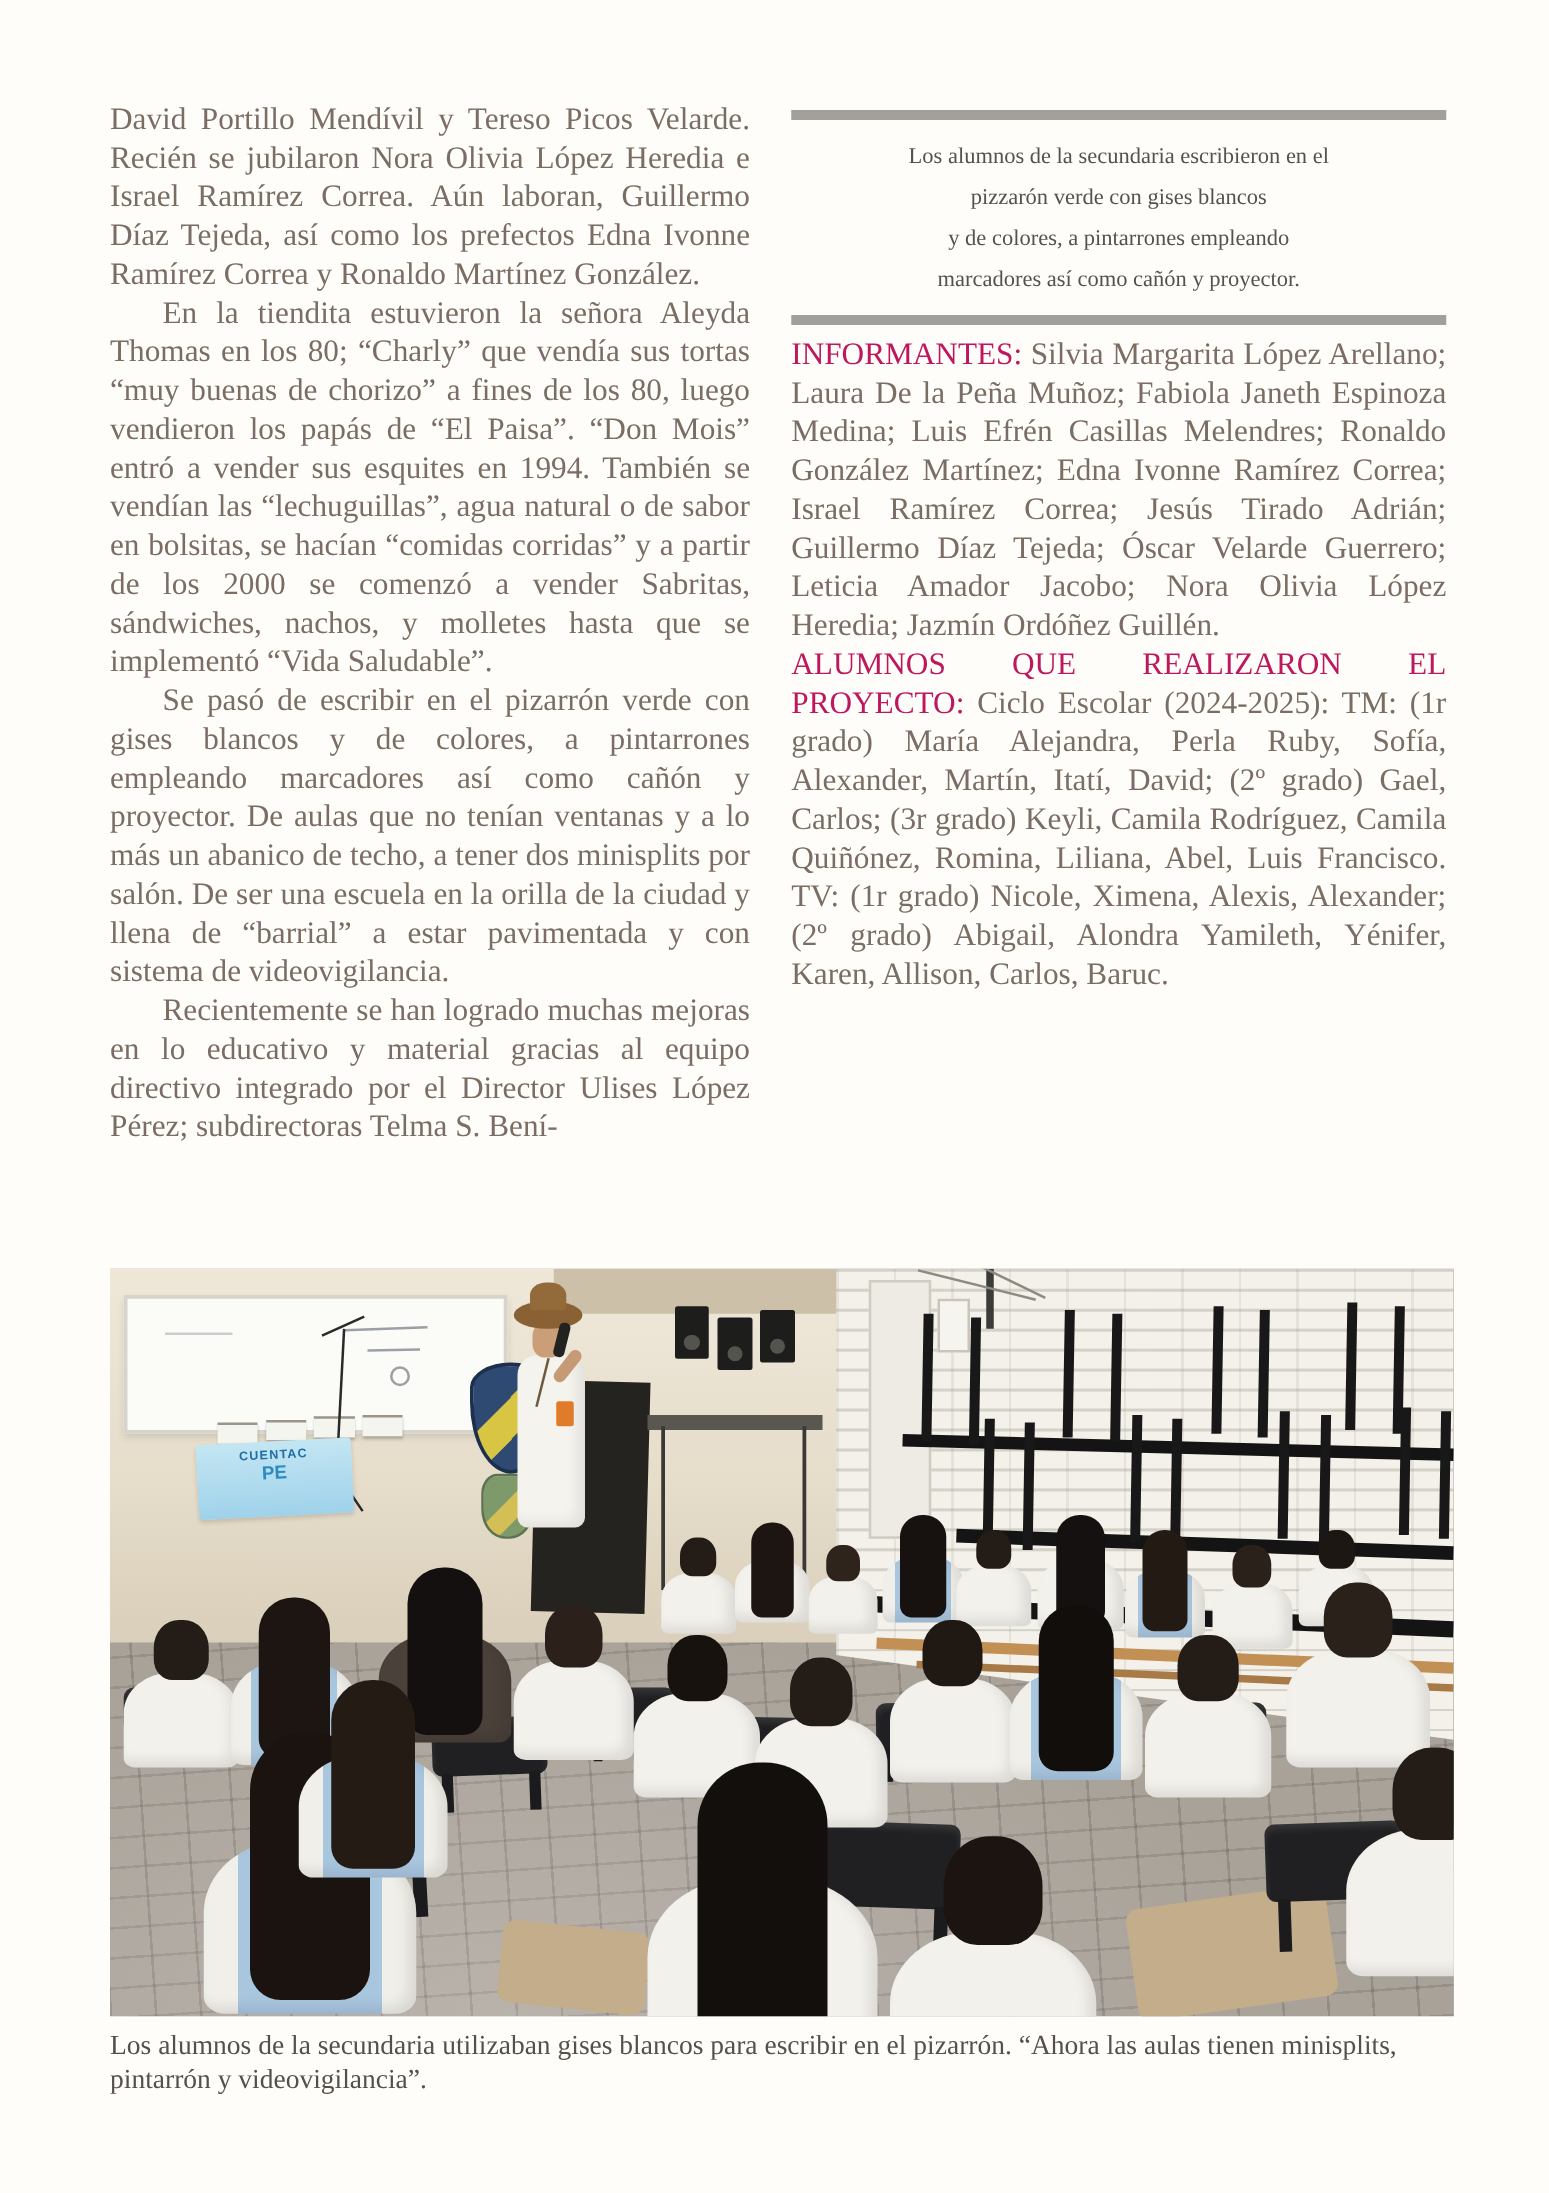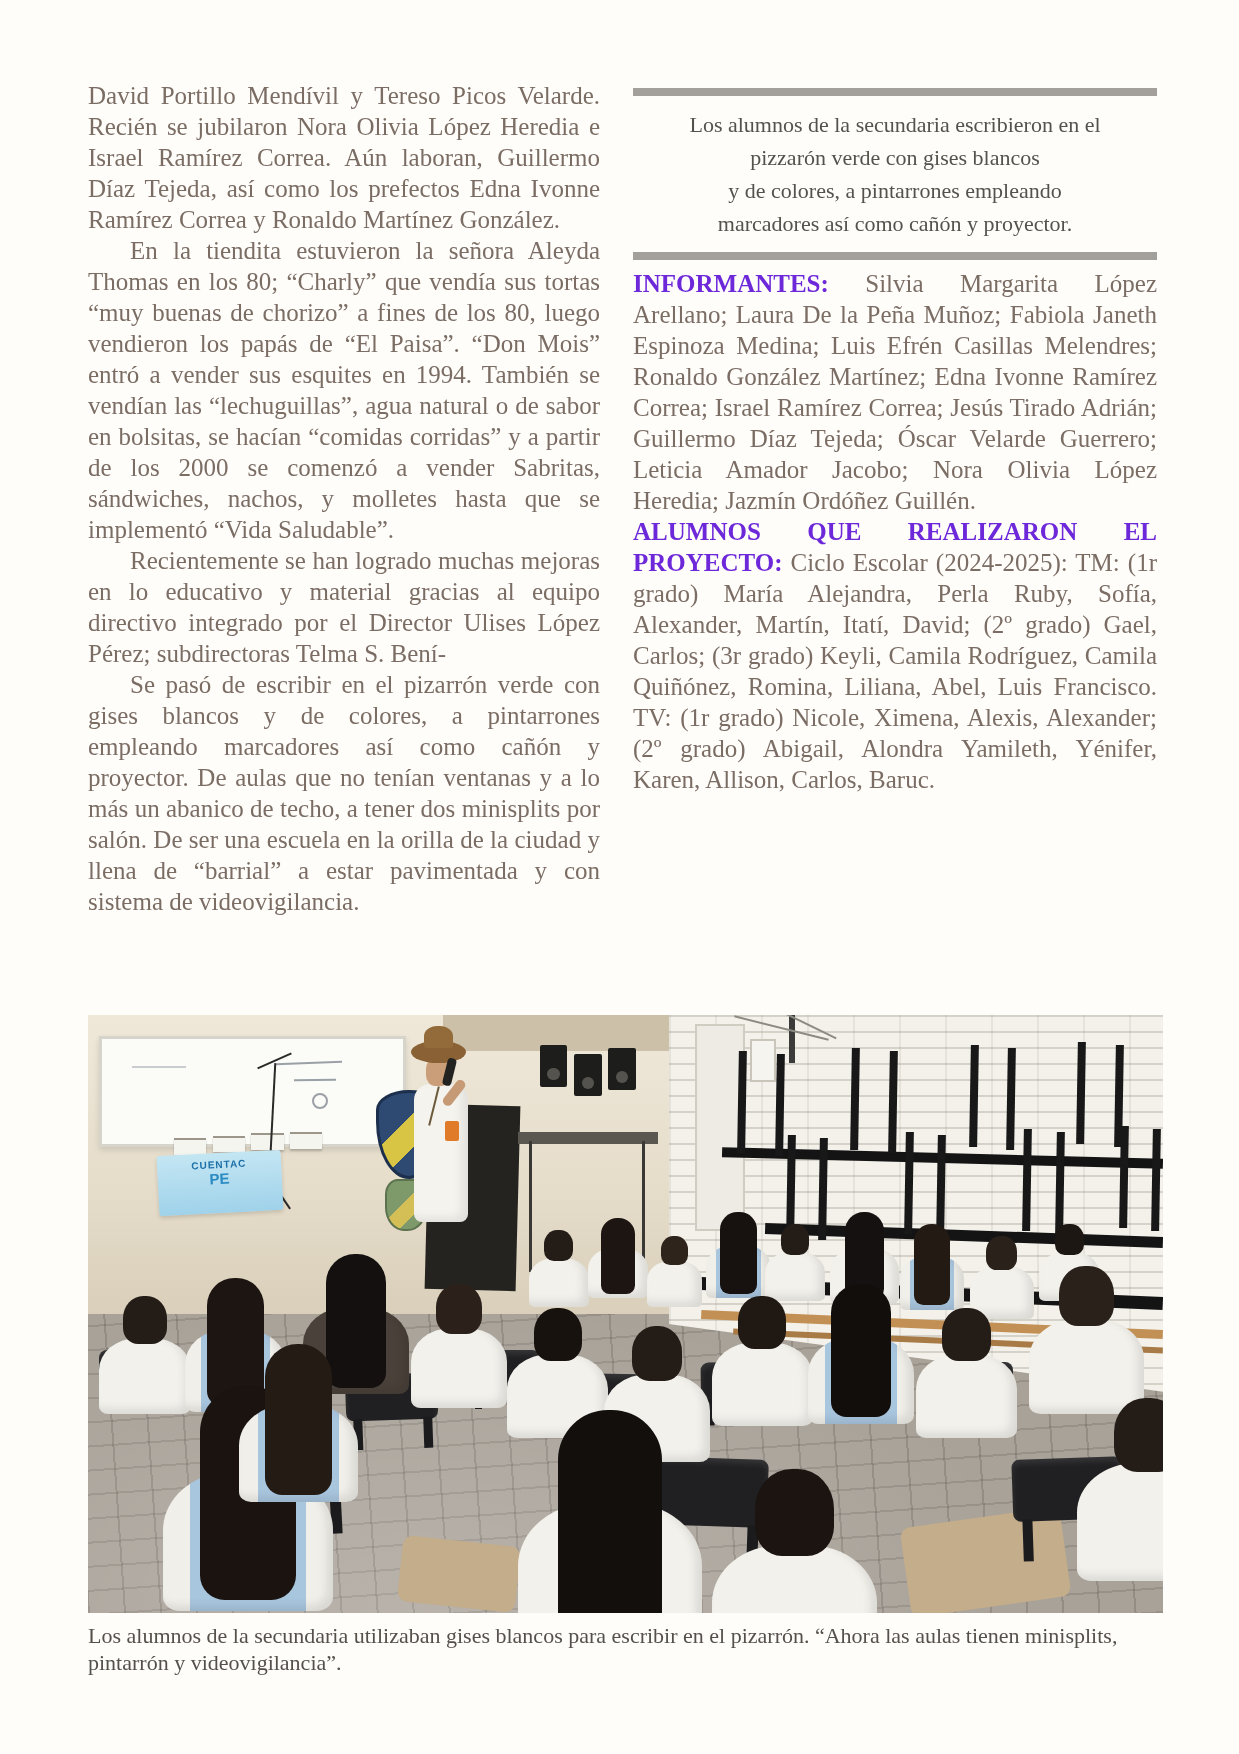--- a/index.html
+++ b/index.html
@@ -13,32 +13,32 @@
   .page{position:absolute;inset:0;}
 
   
   .col-left{position:absolute;left:88px;top:80px;width:512px;}
   .col-right{position:absolute;left:633px;top:88px;width:524px;}
   .body-par{
     margin:0;font-size:25px;line-height:31px;
     text-align:justify;color:#7b6d64;
   }
   .body-par.indent{text-indent:42px;}
-  .bold-label{font-weight:bold;color:#6d28d9;}
+  .bold-label{font-weight:normal;color:#be185d;}
   .credits-heading{
     margin:46px 0 0 0;font-size:25px;line-height:31px;
     font-weight:bold;color:#594940;
   }
 
   
   .pullquote{margin:0 0 8px 0;}
   .pq-bar{height:8px;background:#a3a09b;}
   .pq-text{
     margin:12px 0;
-    font-size:22px;line-height:33px;text-align:center;
+    font-size:18px;line-height:33px;text-align:center;
     color:#55524c;white-space:pre-line;
   }
 
   
   .photo{
     position:absolute;left:88px;top:1015px;width:1075px;height:598px;
     overflow:hidden;background:#aba49b;
   }
   .floor{
     position:absolute;left:0;top:38%;width:100%;height:62%;
@@ -138,22 +138,22 @@
   }
 </style>
 </head>
 <body>
 
 <div class="page">
 
   <div class="col-left">
     <p class="body-par">David Portillo Mendívil y Tereso Picos Velarde. Recién se jubilaron Nora Olivia López Heredia e Israel Ramírez Correa. Aún laboran, Guillermo Díaz Tejeda, así como los prefectos Edna Ivonne Ramírez Correa y Ronaldo Martínez González.</p>
     <p class="body-par indent">En la tiendita estuvieron la señora Aleyda Thomas en los 80; “Charly” que vendía sus tortas “muy buenas de chorizo” a fines de los 80, luego vendieron los papás de “El Paisa”. “Don Mois” entró a vender sus esquites en 1994. También se vendían las “lechuguillas”, agua natural o de sabor en bolsitas, se hacían “comidas corridas” y a partir de los 2000 se comenzó a vender Sabritas, sándwiches, nachos, y molletes hasta que se implementó “Vida Saludable”.</p>
+    <p class="body-par indent">Se pasó de escribir en el pizarrón verde con gises blancos y de colores, a pintarrones empleando marcadores así como cañón y proyector. De aulas que no tenían ventanas y a lo más un abanico de techo, a tener dos minisplits por salón. De ser una escuela en la orilla de la ciudad y llena de “barrial” a estar pavimentada y con sistema de videovigilancia.</p>
     <p class="body-par indent">Recientemente se han logrado muchas mejoras en lo educativo y material gracias al equipo directivo integrado por el Director Ulises López Pérez; subdirectoras Telma S. Bení-</p>
-    <p class="body-par indent">Se pasó de escribir en el pizarrón verde con gises blancos y de colores, a pintarrones empleando marcadores así como cañón y proyector. De aulas que no tenían ventanas y a lo más un abanico de techo, a tener dos minisplits por salón. De ser una escuela en la orilla de la ciudad y llena de “barrial” a estar pavimentada y con sistema de videovigilancia.</p>
   </div>
 
   <div class="col-right">
     <div class="pullquote">
       <div class="pq-bar"></div>
       <div class="pq-text">Los alumnos de la secundaria escribieron en el
 pizzarón verde con gises blancos
 y de colores, a pintarrones empleando
 marcadores así como cañón y proyector.</div>
       <div class="pq-bar"></div>

